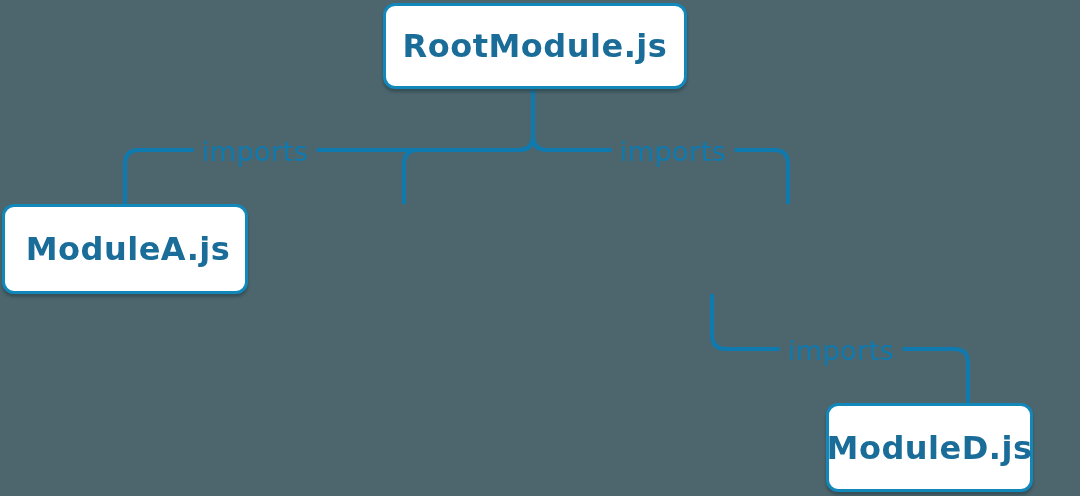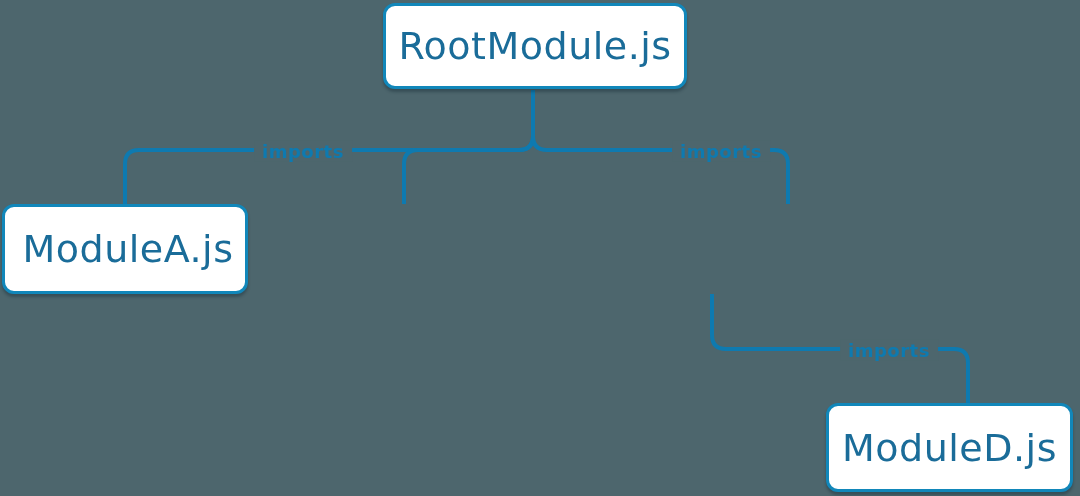--- a/index.html
+++ b/index.html
@@ -37,43 +37,42 @@
     border: 3px solid var(--node-border);
     border-radius: 12px;
     display: flex;
     align-items: center;
     justify-content: center;
     z-index: 1;
     box-shadow: 0 3px 3px rgba(15, 35, 45, 0.35);
   }
   .node .node-label {
     color: var(--node-text);
-    font-size: 38px;
-    font-weight: 400;
+    font-size: 32px;
+    font-weight: 700;
     letter-spacing: 0.5px;
     white-space: nowrap;
     text-align: right;
   }
   .node-root    { left: 383px; top: 3px;   width: 304px; height: 86px; }
   .node-a       { left: 2px;   top: 204px; width: 246px; height: 90px; padding-left: 6px; }
   .node-b       { left: 288px; top: 204px; width: 216px; height: 90px; }
   .node-c       { left: 612px; top: 204px; width: 266px; height: 90px; }
-  .node-d       { left: 826px; top: 403px; width: 247px; height: 89px; }
+  .node-d       { left: 826px; top: 403px; width: 207px; height: 89px; }
   .edge-label {
     position: absolute;
     transform: translate(-50%, -50%);
     background: var(--background);
     color: var(--edge-label);
-    font-size: 18px;
-    font-weight: 700;
+    font-size: 27px;
+    font-weight: 400;
     letter-spacing: 0.5px;
     padding: 0 8px;
     z-index: 2;
     white-space: nowrap;
-    margin-left: 48px;
   }
   .edge-label-1 { left: 255px; top: 151px; }
   .edge-label-2 { left: 673px; top: 151px; }
   .edge-label-3 { left: 841px; top: 350px; }
 </style>
 </head>
 <body>
 
 <div class="canvas">
 

